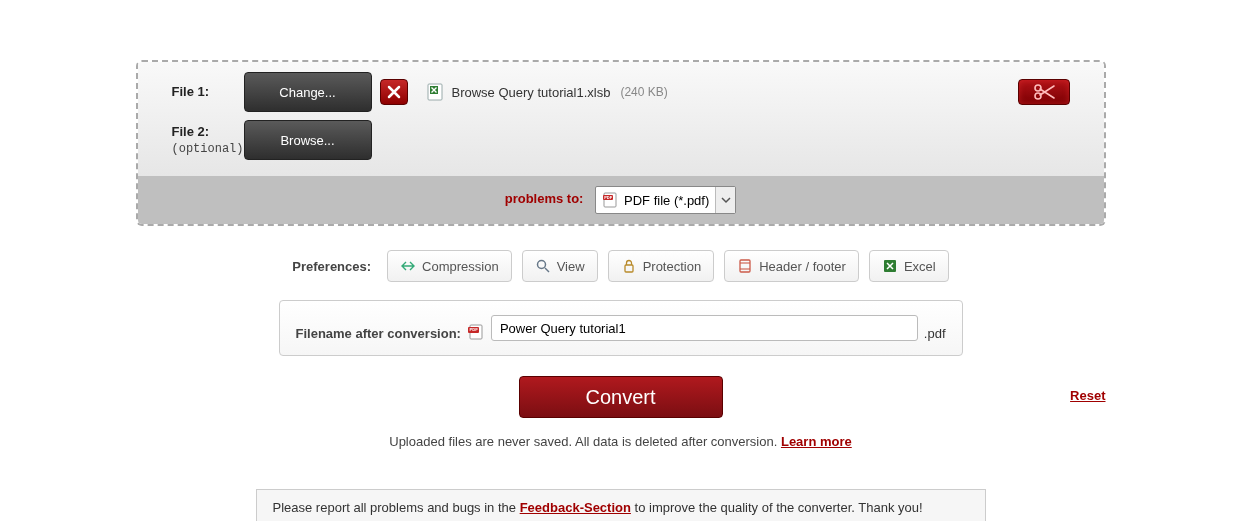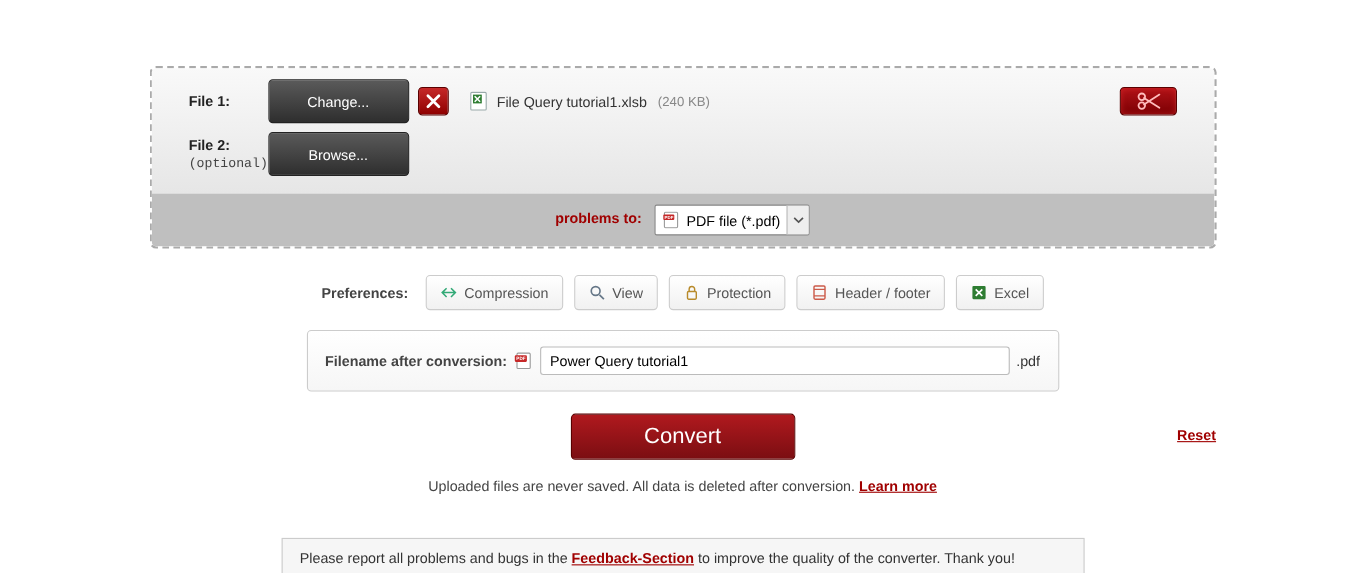--- a/index.html
+++ b/index.html
@@ -131,21 +131,21 @@
     font-size: 13px;
   }
   .pref-btn .pi { width: 16px; height: 16px; display:inline-flex; align-items:center; justify-content:center; }
   .filename-box {
     border: 1px solid #ccc;
     border-radius: 4px;
     width: 684px;
     margin: 0 auto;
     padding: 14px 16px;
     display: flex;
-    align-items: center;
+    align-items: flex-end;
     gap: 6px;
     background: linear-gradient(#fff, #f6f6f6);
   }
   .filename-box .fn-lbl { font-weight: bold; color: #444; }
   .filename-box .pdf-ficon { width:18px; height:18px; display:inline-flex; }
   .filename-box input {
     flex: 1;
     height: 26px;
     border: 1px solid #bbb;
     border-radius: 3px;
@@ -213,21 +213,21 @@
             <path d="M2 2 L12 12 M12 2 L2 12" stroke="#fff" stroke-width="2.5" stroke-linecap="round"></path>
           </svg>
         </span>
         <span class="excel-ficon">
           <svg viewBox="0 0 18 18">
             <rect x="2" y="1" width="14" height="16" rx="1" fill="#fff" stroke="#9aa" stroke-width="1"></rect>
             <rect x="4" y="3" width="8" height="8" fill="#2e7d32"></rect>
             <path d="M5.5 4.5 L10.5 9.5 M10.5 4.5 L5.5 9.5" stroke="#fff" stroke-width="1.4"></path>
           </svg>
         </span>
-        <span class="file-name-text">File Query tutorial1.xlsb</span>
+        <span class="file-name-text">Browse Query tutorial1.xlsb</span>
         <span class="file-size-text">(240 KB)</span>
         <span class="scissors-btn">
           <svg viewBox="0 0 24 18">
             <circle cx="6" cy="5" r="3" fill="none" stroke="#ffbcbc" stroke-width="1.6"></circle>
             <circle cx="6" cy="13" r="3" fill="none" stroke="#ffbcbc" stroke-width="1.6"></circle>
             <path d="M8 6 L22 15 M8 12 L22 3" stroke="#ffbcbc" stroke-width="1.6" stroke-linecap="round"></path>
           </svg>
         </span>
       </div>
 

